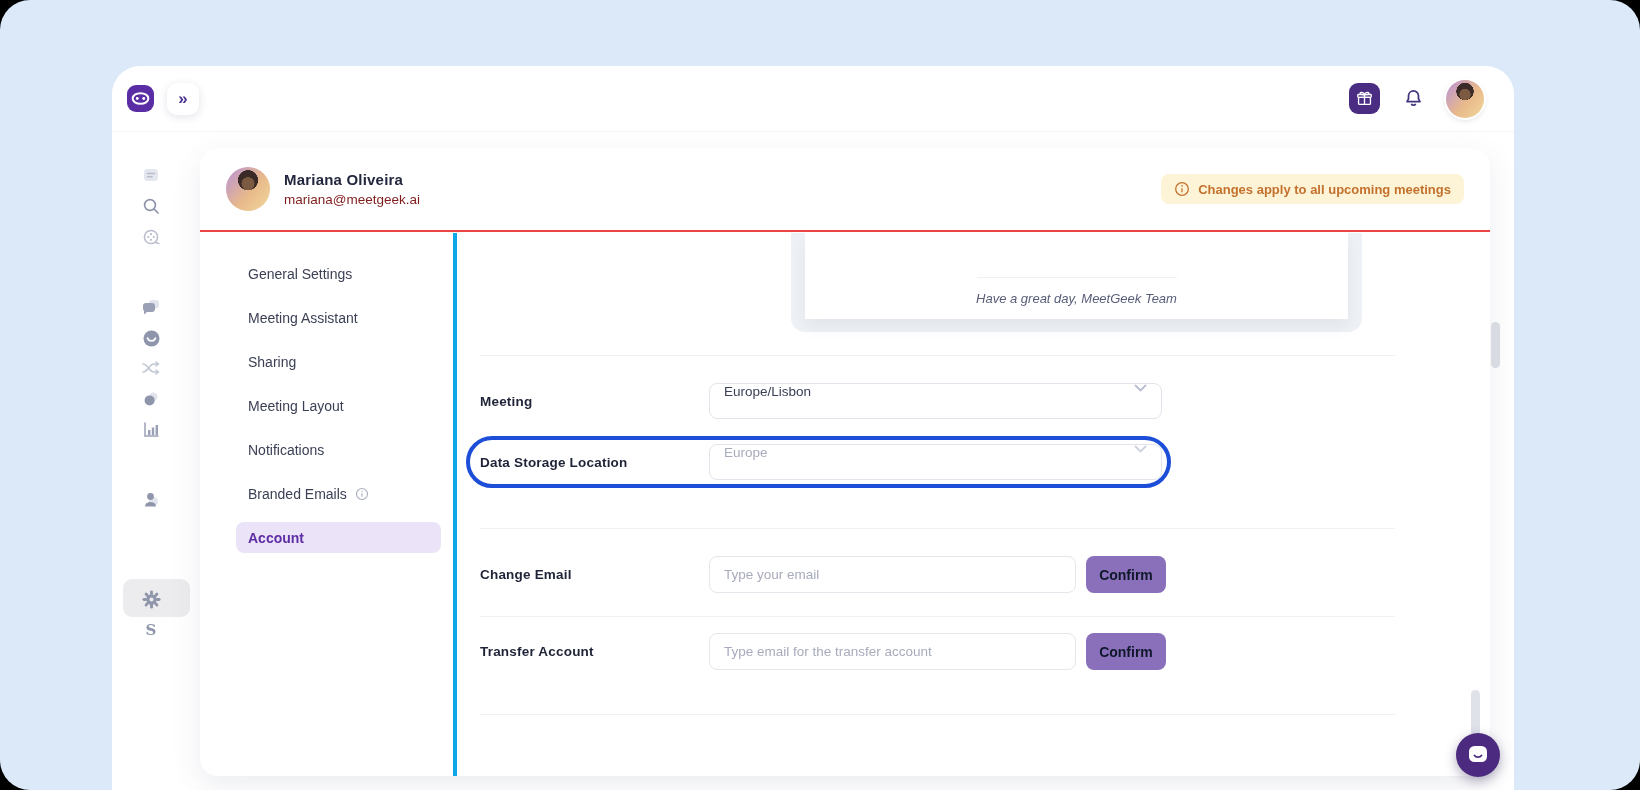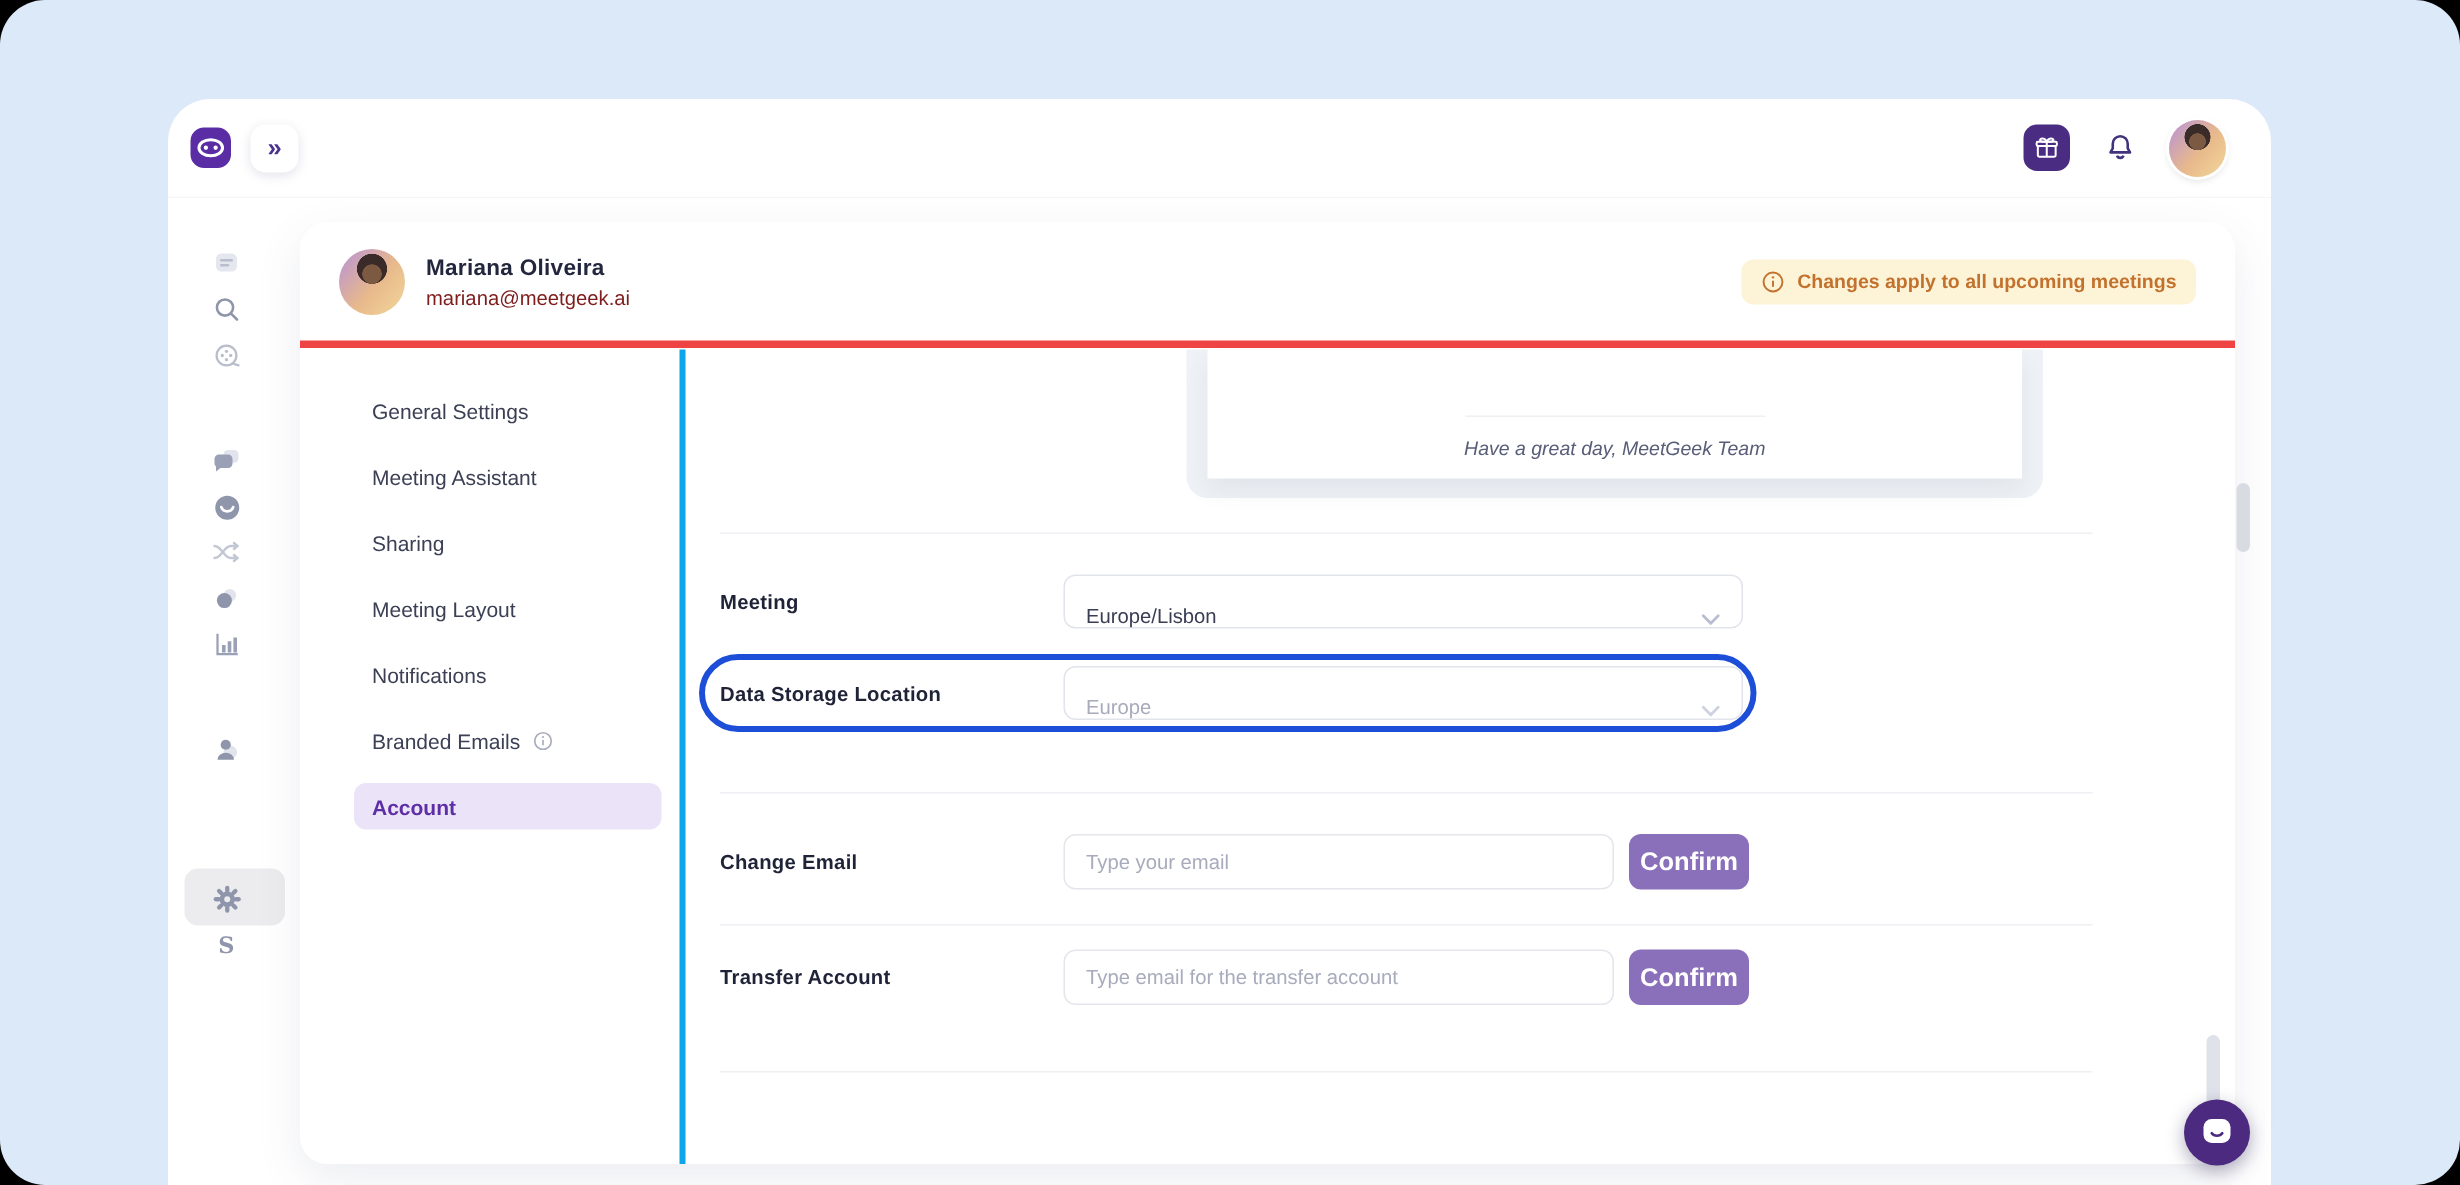--- a/index.html
+++ b/index.html
@@ -23,21 +23,21 @@
     box-shadow:0 0 0 2px #fff, 0 2px 6px rgba(0,0,0,.15); cursor:pointer; }
 
   
   .rail { position:absolute; left:0; top:66px; bottom:0; width:78px; }
   .rail .ic { position:absolute; left:0; width:78px; height:30px; display:flex; align-items:center; justify-content:center; }
   .rail-active-bg { position:absolute; left:11px; top:447px; width:67px; height:38px; background:#ececee; border-radius:9px; }
   .rail-s { font-size:15px; font-weight:600; color:#8f95ab; font-family:"DejaVu Serif",serif; }
 
   
   .panel { position:absolute; left:88px; top:82px; width:1290px; height:628px; background:#fff; border-radius:18px; box-shadow:0 10px 30px rgba(70,75,120,.10); }
-  .panel-header { height:84px; display:flex; align-items:center; padding:0 26px; border-bottom:5px solid #ef4444; }
+  .panel-header { height:84px; display:flex; align-items:center; padding:0 26px; border-bottom:2px solid #ef4444; }
   .avatar-panel { width:44px; height:44px; border-radius:50%; flex:0 0 44px; background:
       radial-gradient(circle at 50% 38%, #7c5a42 18%, transparent 19%),
       radial-gradient(circle at 50% 30%, #3a2b28 26%, transparent 27%),
       linear-gradient(130deg,#b791d8 0%, #e8b98b 55%, #f2d79a 100%); }
   .user-block { margin-left:14px; }
   .user-name { font-size:15px; font-weight:700; color:#23273d; letter-spacing:.2px; }
   .user-email { font-size:13.5px; color:#7f1d1d; margin-top:4px; }
   .notice-badge { margin-left:auto; display:flex; align-items:center; gap:8px; background:#fdf3d6; border-radius:8px; padding:7px 13px; }
   .notice-text { font-size:13px; font-weight:600; color:#c3722e;text-align:right; }
 
@@ -57,29 +57,29 @@
   .email-sig { font-size:13px; font-style:italic; color:#585d78; }
 
   .divider { height:1px; background:#eef0f4; }
   .d1 { margin-top:23px; } .d2 { margin-top:40px; } .d3 { margin-top:23px; } .d4 { margin-top:44px; }
 
   .form-row { display:flex; align-items:center; }
   .row-tz { margin-top:27px; }
   .row-ce { margin-top:27px; }
   .row-ta { margin-top:16px; }
   .f-label { width:229px; flex:0 0 229px; font-size:13.5px; font-weight:700; color:#1f2337; letter-spacing:.2px; }
-  .select-box { width:453px; height:36px; border:1px solid #e2e4eb; border-radius:8px; background:#fff; display:flex; align-items:flex-end; padding:0 14px; font-size:13.5px; color:#3a3e54; cursor:pointer; }
+  .select-box { width:453px; height:36px; border:1px solid #e2e4eb; border-radius:8px; background:#fff; display:flex; align-items:flex-start; padding:0 14px; font-size:13.5px; color:#3a3e54; cursor:pointer; }
   .select-box .chev { margin-left:auto; display:flex; }
   .select-box.disabled { color:#a8abbc; cursor:default; }
 
   .highlight-ring { margin-top:17px; margin-left:-14px; width:705px; border:4px solid #1d4ed8; border-radius:26px; padding:4px 0 4px 10px; }
 
   .text-input { width:367px; height:37px; border:1px solid #e4e6ec; border-radius:8px; padding:0 14px; font-size:13.5px; color:#3a3e54; font-family:"Liberation Sans",sans-serif; outline:none; }
   .text-input::placeholder { color:#a8abbc; }
-  .confirm-btn { width:80px; height:37px; margin-left:10px; border:none; border-radius:8px; background:#8a70ba; color:#ffffff; font-size:17px; font-weight:600; font-family:"Liberation Sans",sans-serif; cursor:pointer; }
+  .confirm-btn { width:80px; height:37px; margin-left:10px; border:none; border-radius:8px; background:#8a70ba; color:#0f172a; font-size:14px; font-weight:600; font-family:"Liberation Sans",sans-serif; cursor:pointer; }
 
   
   .content-scroll-thumb { position:absolute; right:10px; bottom:38px; width:9px; height:48px; border-radius:5px; background:#dfe2e9; cursor:pointer; }
   .window-scroll-thumb { position:absolute; right:14px; top:256px; width:9px; height:46px; border-radius:5px; background:#d8dbe2; cursor:pointer; }
   .chat-launcher { position:absolute; left:1456px; top:733px; width:44px; height:44px; border-radius:50%; background:#4c2a7f; display:flex; align-items:center; justify-content:center; box-shadow:0 4px 12px rgba(30,20,70,.35); cursor:pointer; }
 </style>
 </head>
 <body>
 
 <div class="canvas">

